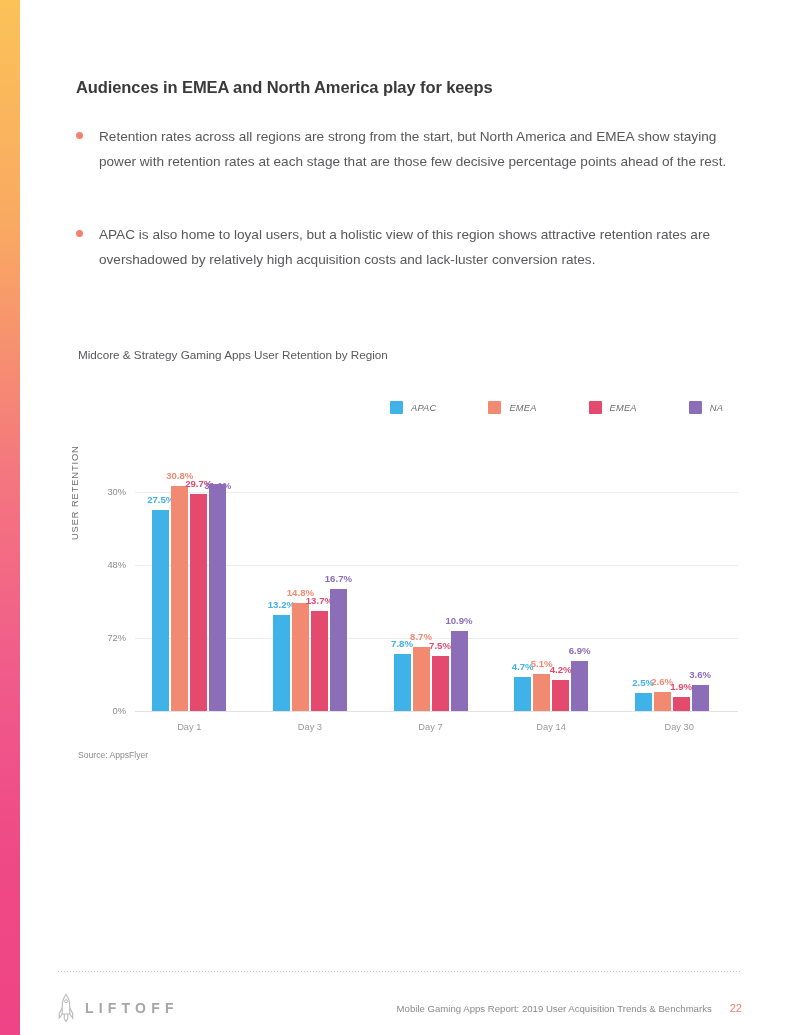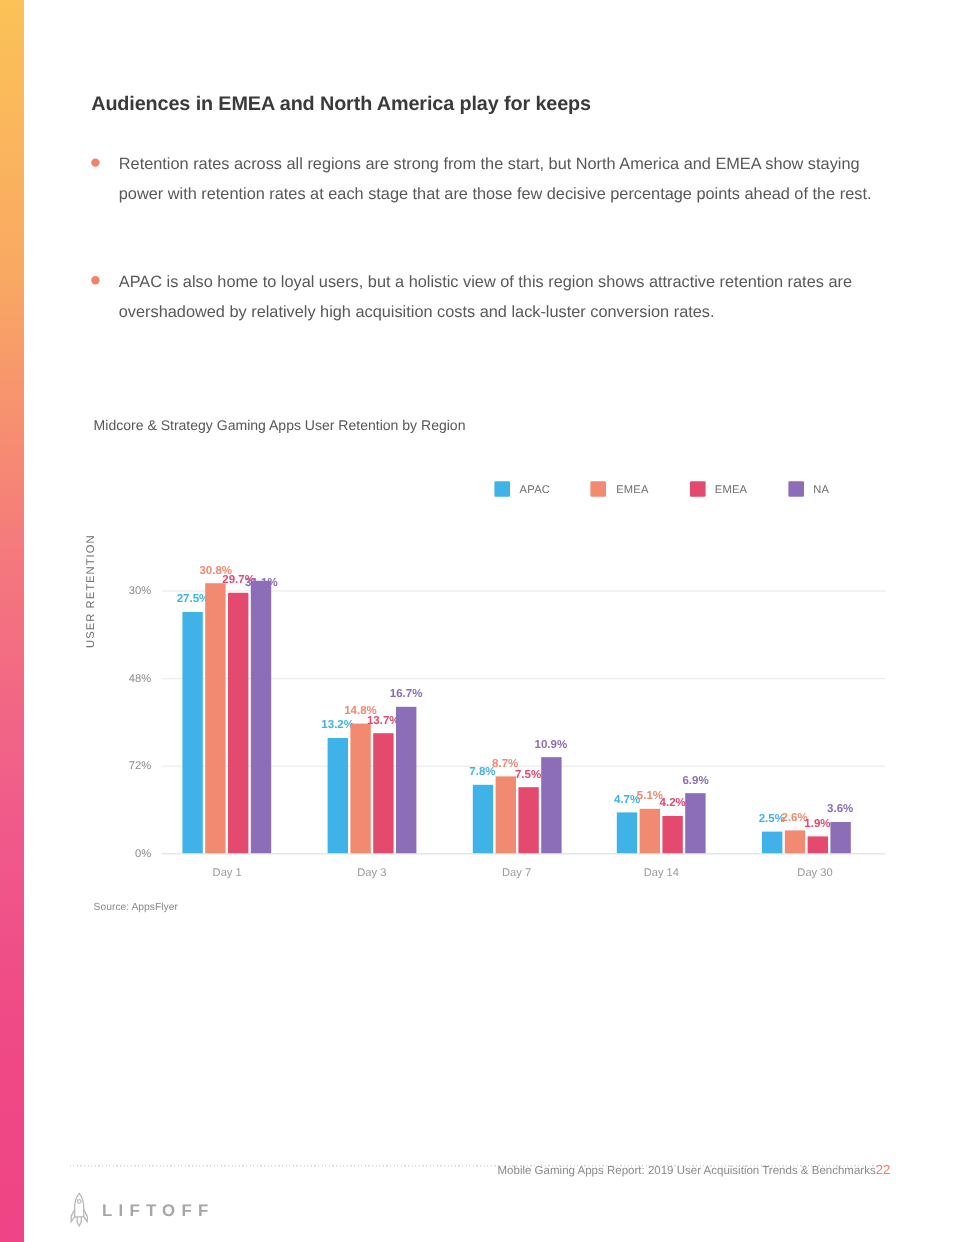--- a/index.html
+++ b/index.html
@@ -44,22 +44,22 @@
     font-size:13.6px; line-height:25px; color:#58585b; font-weight:400;
   }
 
   
   #chart-title {
     position:absolute; left:78px; top:348px;
     font-size:11.7px; color:#58585b;
   }
 
   #legend {
-    position:absolute; left:412px; top:401px; width:330px;
-    display:flex; gap:34px; align-items:center;
+    position:absolute; left:390px; top:401px; width:330px;
+    display:flex; gap:52px; align-items:center;font-style:italic;
   }
   .legend-item { display:flex; align-items:center; gap:8px; }
   .legend-swatch { width:13px; height:13px; border-radius:1px; }
   .legend-label { font-size:9.3px; color:#6d6d70; letter-spacing:.2px; }
 
   #chart-area {
     position:absolute; left:76px; top:440px; width:670px; height:300px;
   }
 
   #y-axis-title {
@@ -108,22 +108,22 @@
     position:absolute; left:58px; top:971px; width:684px; height:1px;
     background-image:repeating-linear-gradient(to right,#c9c9cc 0 1px,transparent 1px 3px);
   }
   #footer-logo {
     position:absolute; left:58px; top:993px; display:flex; align-items:center; gap:11px;
   }
   #footer-wordmark {
     font-size:14px; font-weight:bold; color:#a6a6aa; letter-spacing:5.2px;
   }
   #footer-caption {
-    position:absolute; right:58px; top:969px;
-    display:flex; align-items:baseline; gap:0;padding-left:40px;
+    position:absolute; right:58px; top:1002px;
+    display:flex; align-items:baseline; gap:18px;padding-left:40px;
   }
   #footer-caption-text { font-size:9.6px; color:#8a8a8d; }
   #footer-page-number { font-size:11px; color:#F4806E; font-weight:400; }
 </style>
 </head>
 <body>
 
 <div id="edge-gradient"></div>
 
 <div id="page">

